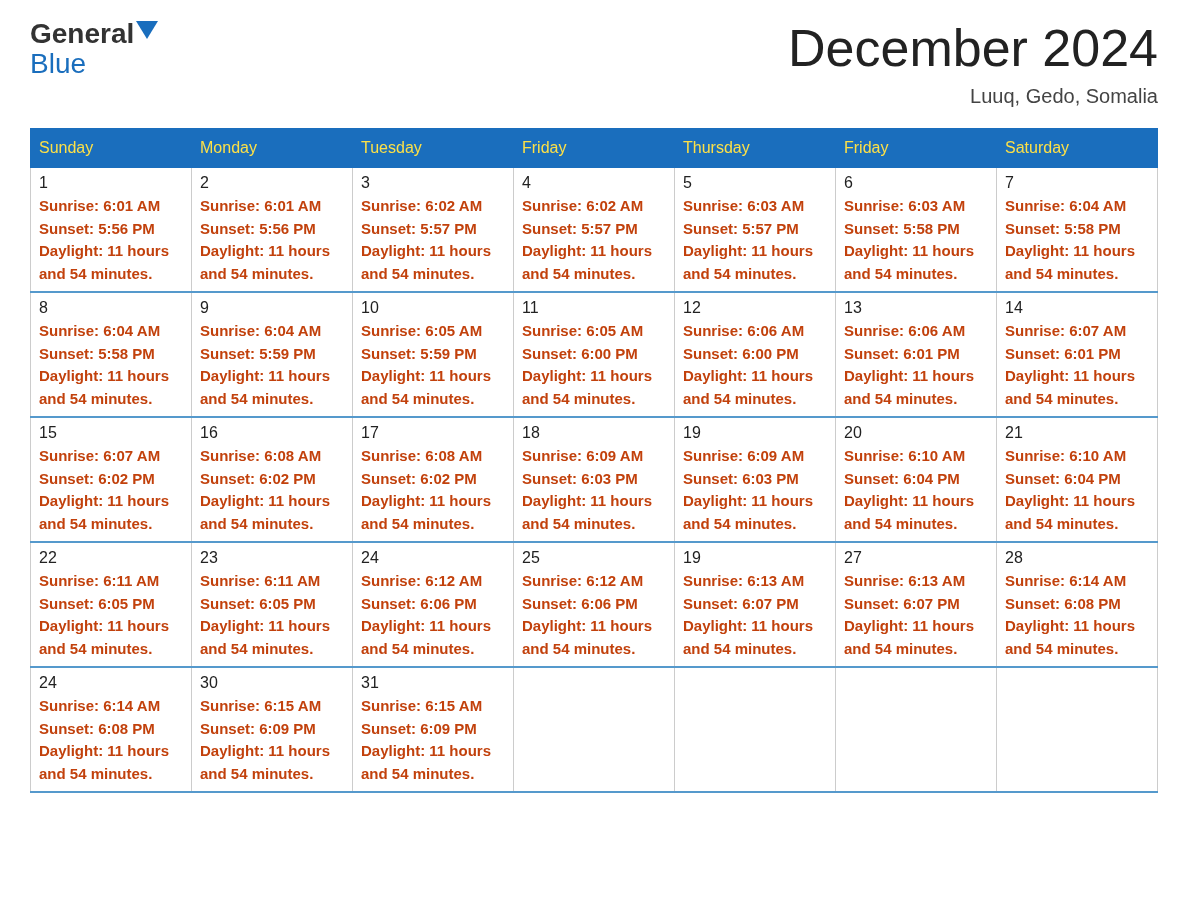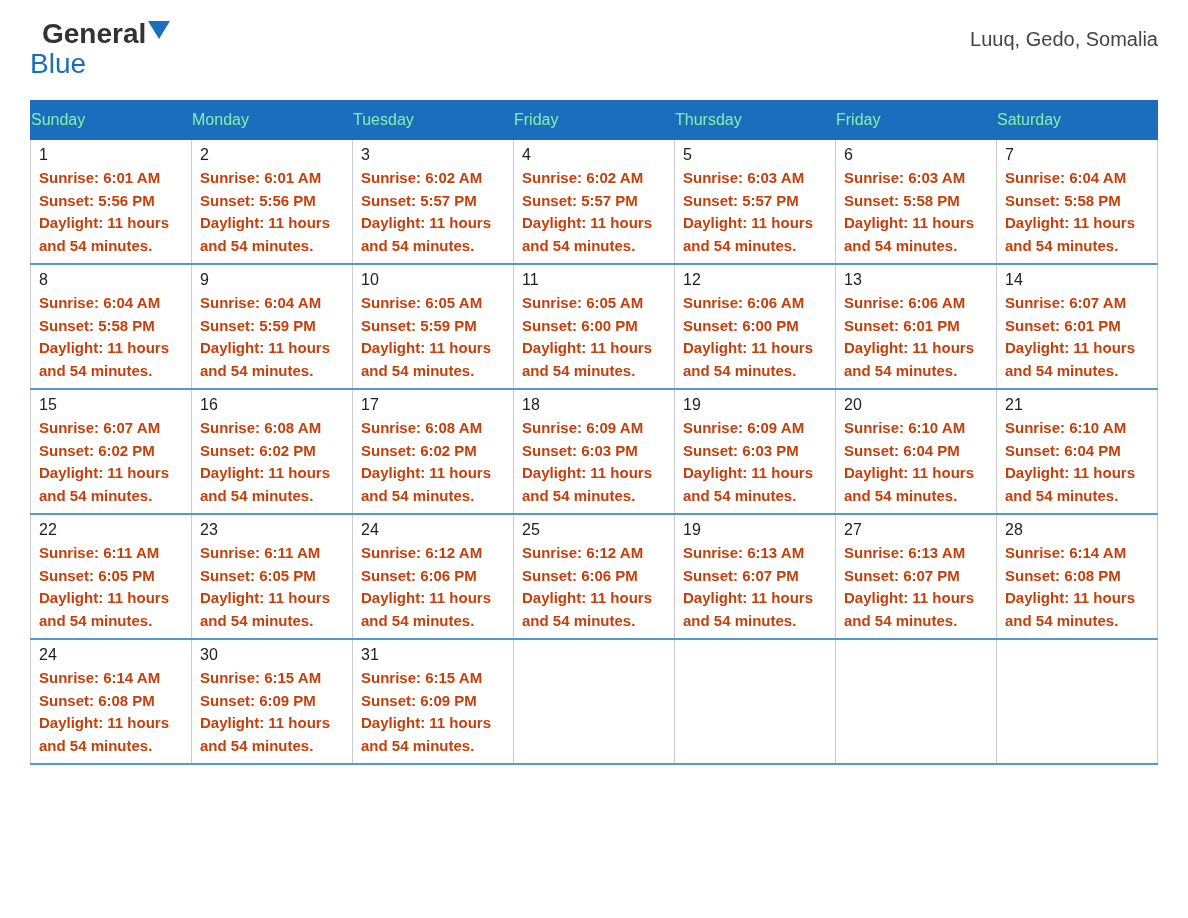--- a/index.html
+++ b/index.html
@@ -19,21 +19,20 @@
     .logo {
       display: flex;
       flex-direction: column;
       align-items: flex-start;
     }
     .logo-general {
       font-size: 28px;
       font-weight: bold;
       color: #333;
       line-height: 1;
-      margin-left: 12px;
     }
     .logo-blue {
       font-size: 28px;
       font-weight: normal;
       color: #1a6ebd;
       display: flex;
       align-items: center;
     }
     .title-block {
       text-align: right;
@@ -49,22 +48,22 @@
       color: #444;
       margin-top: 8px;
     }
     .calendar {
       width: 100%;
       border-collapse: collapse;
       border: 1px solid #aaa;
     }
     .calendar thead th {
       background-color: #1a6ebd;
-      color: #86efac;
-      padding: 10px 0;
+      color: #fde047;
+      padding: 10px 8px;
       font-size: 16px;
       font-weight: normal;
       text-align: left;
       border: 1px solid #1a6ebd;
     }
     .calendar tbody td {
       vertical-align: top;
       padding: 6px 8px;
       border: 1px solid #ccc;
       width: 14.28%;
@@ -102,20 +101,21 @@
       <span class="logo-general">General</span>
       <span style="position:relative; top:-2px; margin-left:2px;">
         <svg width="22" height="18" viewBox="0 0 22 18">
           <polygon points="0,0 22,0 11,18" fill="#1a6ebd"></polygon>
         </svg>
       </span>
     </div>
     <span class="logo-blue">Blue</span>
   </div>
   <div class="title-block">
+    <div class="month-title">December 2024</div>
     <div class="location">Luuq, Gedo, Somalia</div>
   </div>
 </div>
 
 <table class="calendar">
   <thead>
     <tr>
     <th>Sunday</th>
         <th>Monday</th>
         <th>Tuesday</th>

